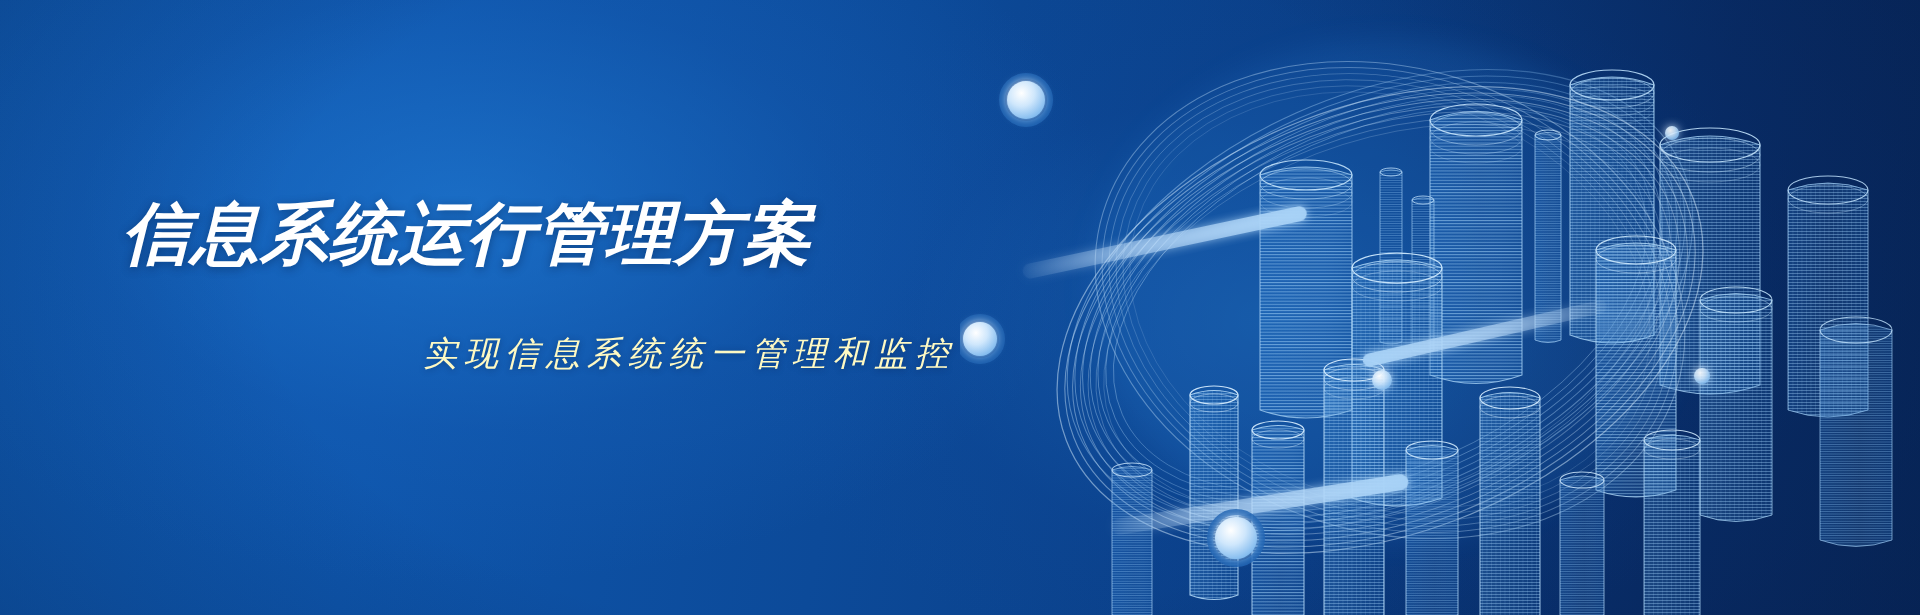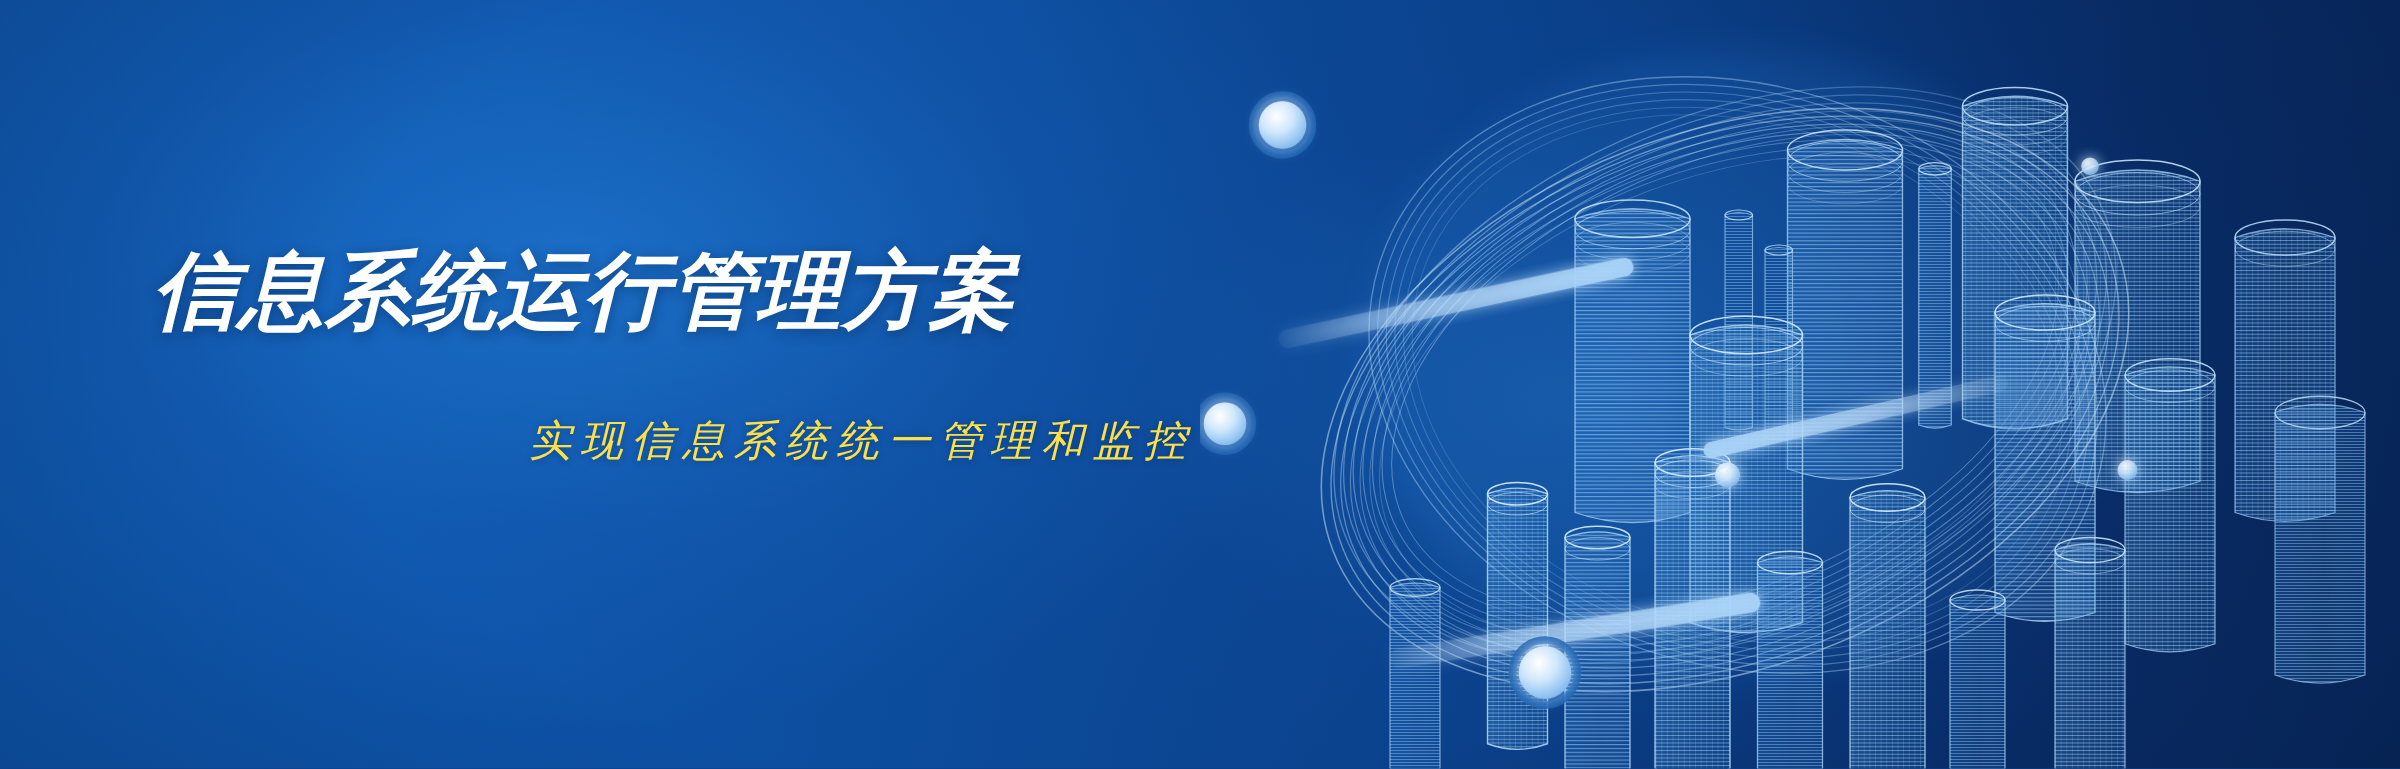--- a/index.html
+++ b/index.html
@@ -60,21 +60,21 @@
     text-shadow: 0 2px 10px rgba(3,28,70,0.45);
   }
   .subtitle {
     position: absolute;
     left: 375px;
     top: 330px;
     font-size: 34px;
     line-height: 46px;
     font-weight: 400;
     font-style: italic;
-    color: #fde047;
+    color: #fef9c3;
     letter-spacing: 7px;
     white-space: nowrap;
     text-shadow: 0 1px 6px rgba(3,28,70,0.4);
   }
   
   .art {
     position: absolute;
     right: 0;
     top: 0;
     width: 960px;

